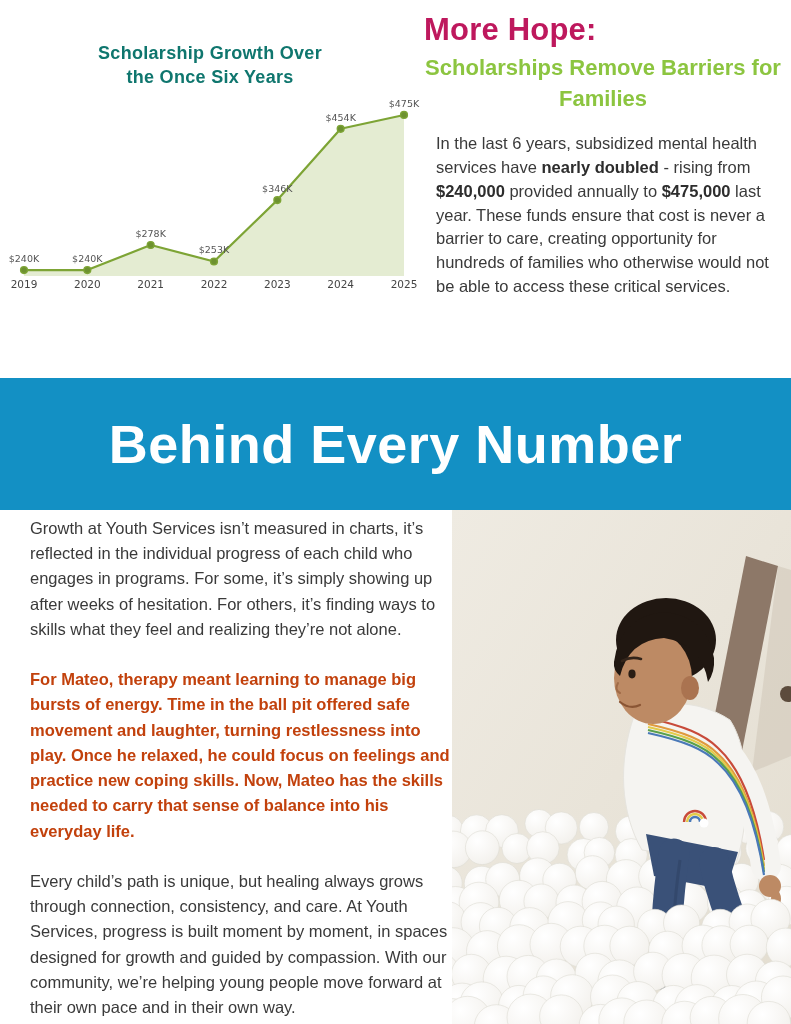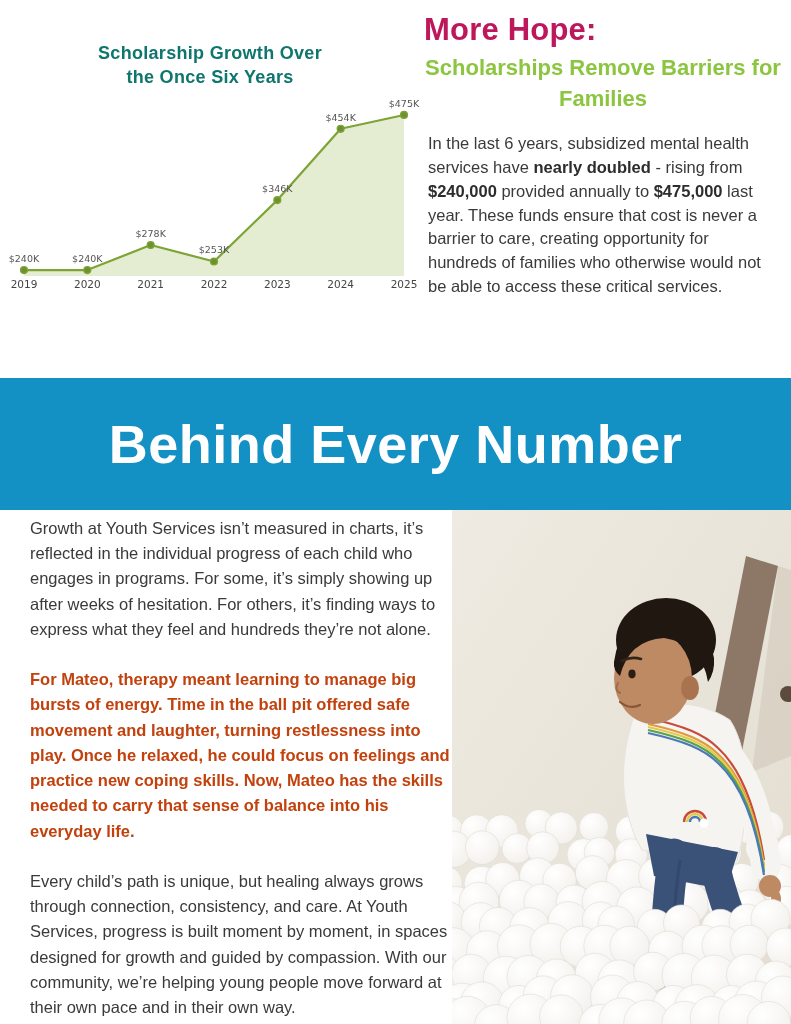--- a/index.html
+++ b/index.html
@@ -11,21 +11,21 @@
   .chart-block{position:absolute;left:4px;top:34px;width:412px;}
   .chart-title{
     margin:8px 0 2px;text-align:center;font-size:18px;font-weight:bold;
     color:#0f766e;line-height:1.32;letter-spacing:.3px;
   }
   .chart-block svg{width:412px;height:198px;display:block;overflow:visible;}
   
   .right-col{position:absolute;left:424px;top:12px;width:358px;}
   .right-col h1{margin:0 0 4px;font-size:31px;font-weight:bold;letter-spacing:.2px;}
   .right-col h2{margin:0 0 18px;font-size:22px;font-weight:bold;line-height:1.42;text-align:center;}
-  .right-col p{margin:4px;font-size:16.5px;line-height:1.44;color:#3a3a3a;}
+  .right-col p{margin:12px;font-size:16.5px;line-height:1.44;color:#3a3a3a;}
   
   .support-para{
     position:absolute;left:25px;top:311px;width:741px;margin:0;text-align:center;
     font-size:16.5px;line-height:1.55;color:#3a3a3a;
   }
   strong{font-weight:bold;color:#2d2d2d;}
   
   .banner{
     position:absolute;left:0;top:378px;width:791px;height:132px;
     display:flex;align-items:center;justify-content:center;
@@ -79,21 +79,21 @@
     <h2 style="color: rgb(140, 197, 64);">Scholarships Remove Barriers for Families</h2>
     <p><span>In the last 6 years, subsidized mental health services have </span><strong>nearly doubled</strong><span> - rising from </span><strong>$240,000</strong><span> provided annually to </span><strong>$475,000</strong><span> last year. These funds ensure that cost is never a barrier to care, creating opportunity for hundreds of families who otherwise would not be able to access these critical services.</span></p>
   </section>
 
 
   <div class="banner" style="background-color: rgb(19, 144, 196);">
     <h2>Behind Every Number</h2>
   </div>
 
   <section class="story">
-    <p>Growth at Youth Services isn’t measured in charts, it’s reflected in the individual progress of each child who engages in programs. For some, it’s simply showing up after weeks of hesitation. For others, it’s finding ways to express what they feel and hundreds they’re not alone.</p>
+    <p>Growth at Youth Services isn’t measured in charts, it’s reflected in the individual progress of each child who engages in programs. For some, it’s simply showing up after weeks of hesitation. For others, it’s finding ways to skills what they feel and realizing they’re not alone.</p>
     <p class="bold">For Mateo, therapy meant learning to manage big bursts of energy. Time in the ball pit offered safe movement and laughter, turning restlessness into play. Once he relaxed, he could focus on feelings and practice new coping skills. Now, Mateo has the skills needed to carry that sense of balance into his everyday life.</p>
     <p>Every child’s path is unique, but healing always grows through connection, consistency, and care. At Youth Services, progress is built moment by moment, in spaces designed for growth and guided by compassion. With our community, we’re helping young people move forward at their own pace and in their own way.</p>
   </section>
 
   <svg class="photo" viewBox="0 0 339 514" role="img" aria-label="A young boy with dark hair, wearing a white shirt with rainbow-striped sleeves and blue jeans, climbs through a pit of white plastic balls beside a beige wall.">
     <defs>
       <linearGradient id="wallg" x1="0" y1="0" x2="1" y2="1">
         <stop offset="0" stop-color="#efebe2"></stop>
         <stop offset="1" stop-color="#e3ddd0"></stop>
       </linearGradient>

